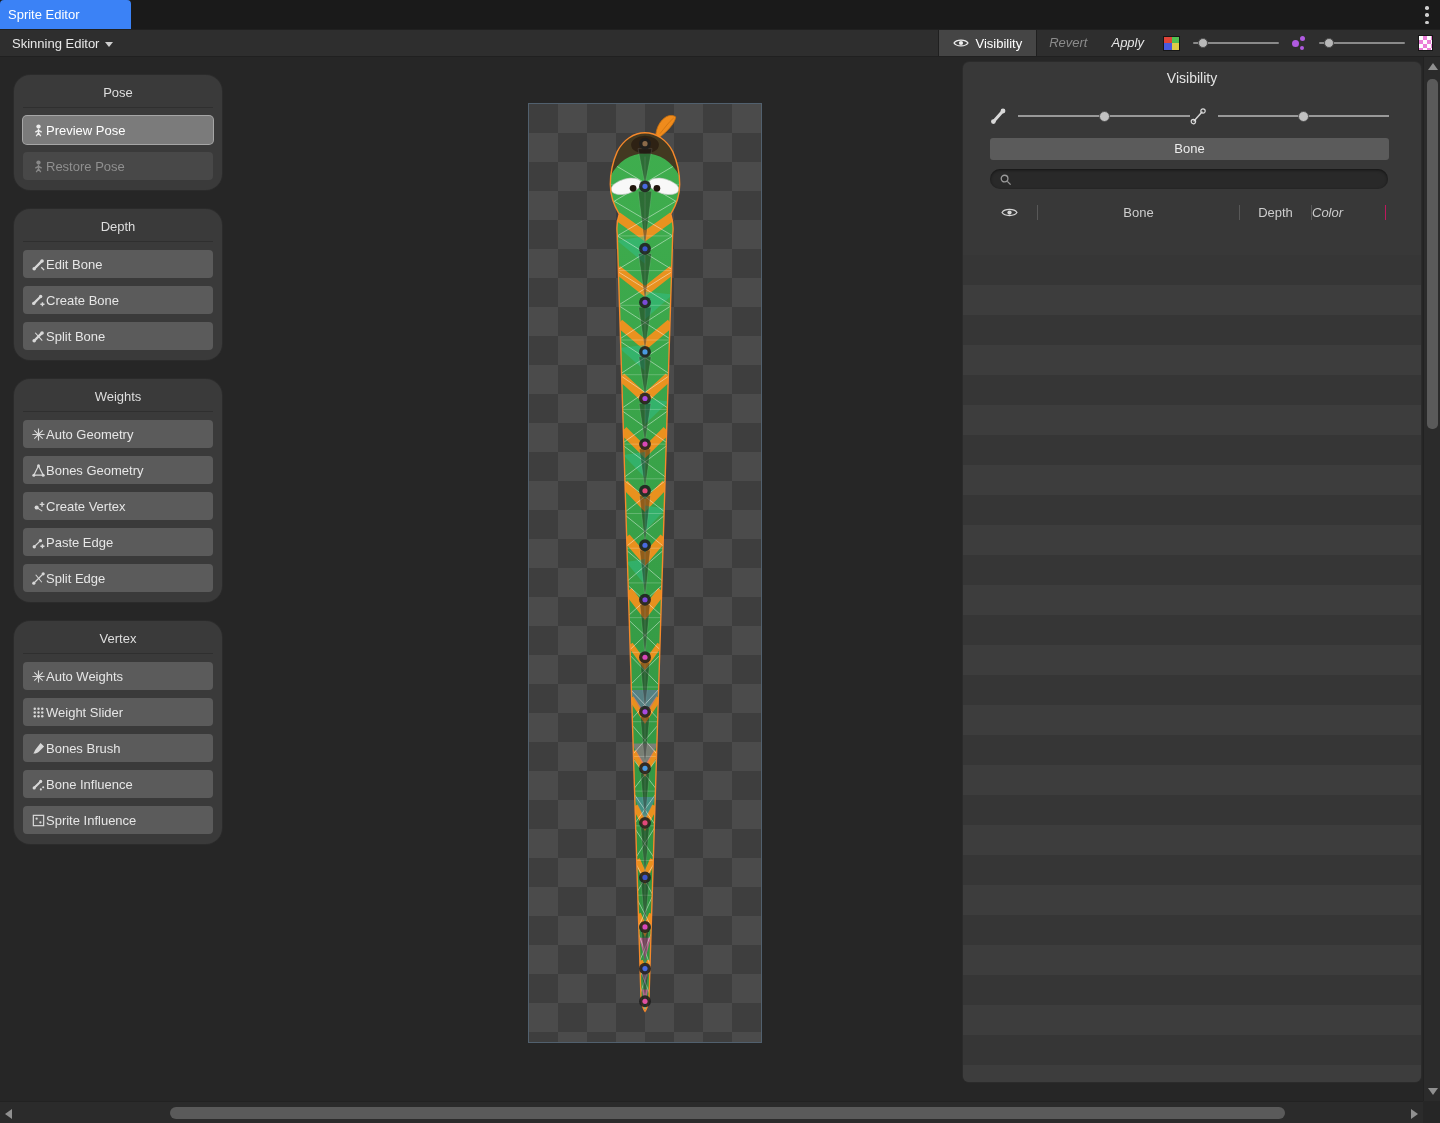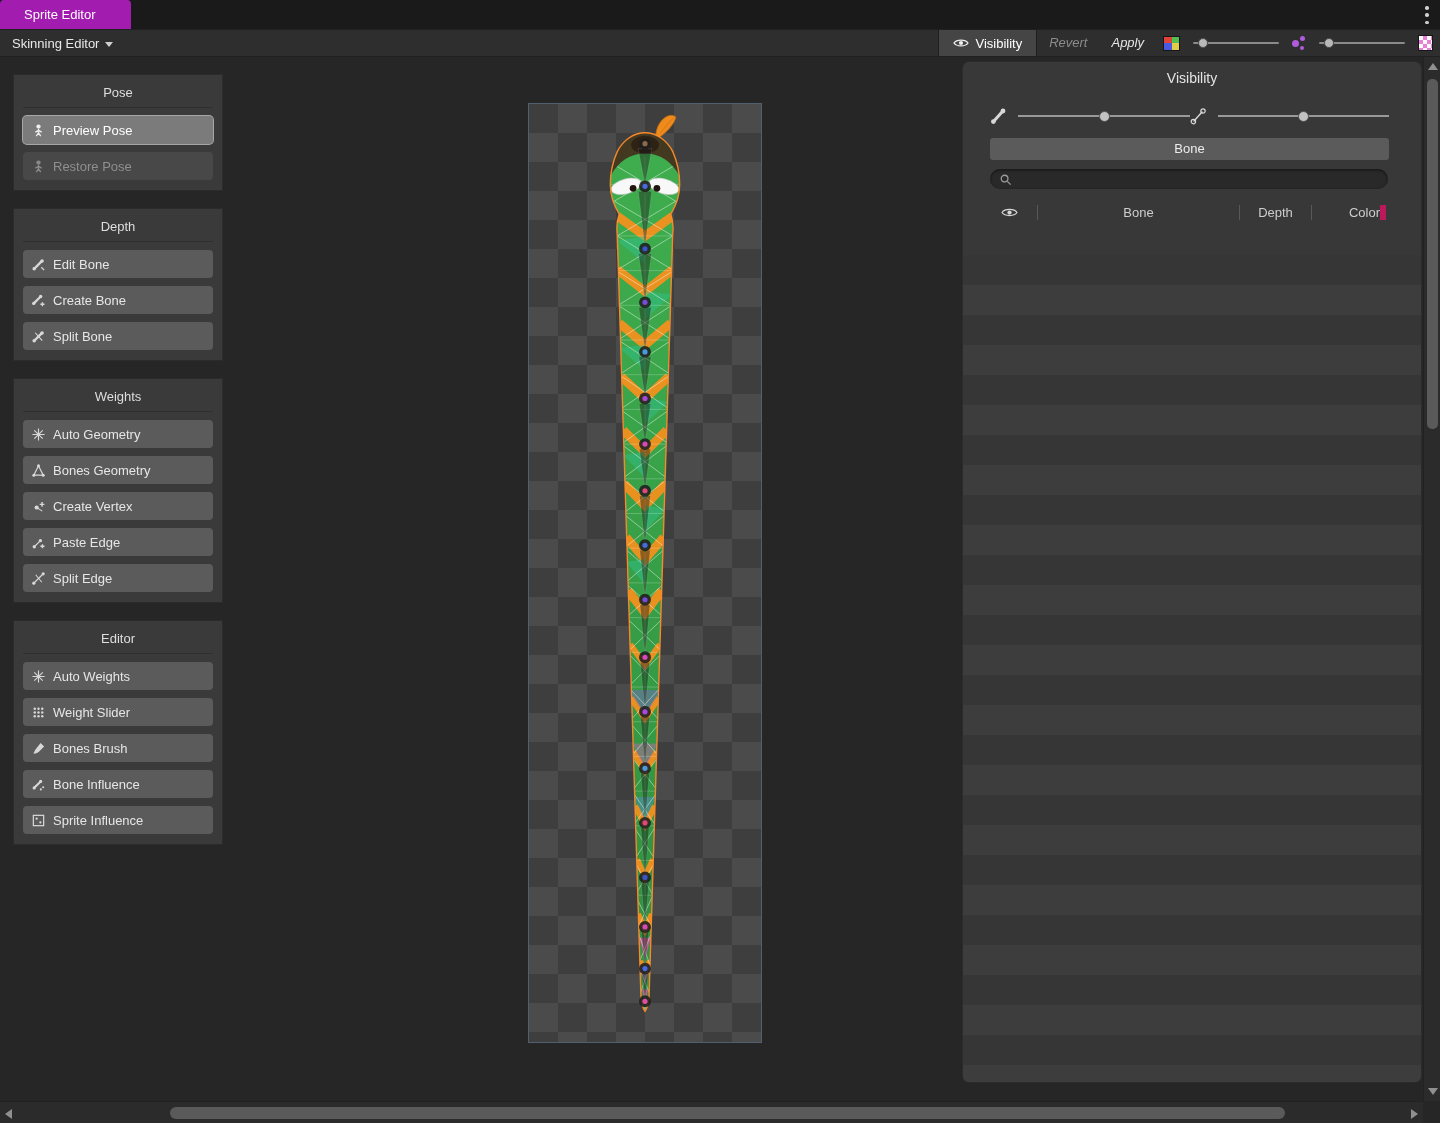--- a/index.html
+++ b/index.html
@@ -1,22 +1,22 @@
 <!DOCTYPE html>
 <html><head>
 <meta charset="utf-8">
 <style>
   html,body{margin:0;padding:0;background:#1a1a1a;}
   *{box-sizing:border-box;font-family:"Liberation Sans","DejaVu Sans",sans-serif;-webkit-font-smoothing:antialiased;}
   .root{position:relative;width:1440px;height:1123px;background:#262626;overflow:hidden;user-select:none;}
 
   
   .tabbar{position:absolute;top:0;left:0;right:0;height:29px;background:#1a1a1a;}
-  .tab{position:absolute;left:0;top:0;width:131px;height:29px;background:#a21caf;color:#fff;
-       font-size:13px;line-height:29px;padding-left:24px;border-radius:4px 4px 0 0;}
+  .tab{position:absolute;left:0;top:0;width:131px;height:29px;background:#3b82f6;color:#fff;
+       font-size:13px;line-height:29px;padding-left:8px;border-radius:4px 4px 0 0;}
   .kebab{position:absolute;right:10px;top:6px;width:6px;height:18px;display:flex;flex-direction:column;justify-content:space-between;align-items:center;cursor:pointer;}
   .kebab i{width:3.5px;height:3.5px;border-radius:50%;background:#cfcfcf;}
 
   
   .toolbar{position:absolute;top:29px;left:0;right:0;height:28px;background:#2e2e2e;border-top:1px solid #202020;border-bottom:1px solid #202020;}
   .mode-dd{position:absolute;left:6px;top:0;height:26px;display:flex;align-items:center;gap:6px;color:#e8e8e8;font-size:13px;padding:0 6px;cursor:pointer;}
   .caret{width:0;height:0;border-left:4px solid transparent;border-right:4px solid transparent;border-top:5px solid #cfcfcf;margin-top:2px;}
   .tb-right{position:absolute;right:0;top:0;height:26px;display:flex;align-items:center;}
   .tb-toggle{display:flex;align-items:center;gap:6px;height:26px;padding:0 14px;background:#454545;
              border-left:1px solid #1f1f1f;border-right:1px solid #1f1f1f;color:#fff;font-size:13px;cursor:pointer;}
@@ -34,23 +34,23 @@
   .particle i:nth-child(1){width:7px;height:7px;left:0;top:4px;}
   .particle i:nth-child(2){width:5px;height:5px;right:1px;top:0;}
   .particle i:nth-child(3){width:4px;height:4px;right:2px;bottom:0;}
   .pinkchecker{width:15px;height:16px;background:conic-gradient(#ea7fd8 0 90deg,#fdfdfd 0 180deg,#ea7fd8 0 270deg,#fdfdfd 0) 0 0/8px 8px;border:1px solid #161616;}
 
   
   .main{position:absolute;top:57px;left:0;right:0;bottom:22px;background:#262626;overflow:hidden;}
 
   
   .left-col{position:absolute;left:14px;top:18px;width:208px;}
-  .panel{background:#3a3a3a;border-radius:0;margin-bottom:19px;padding:5px 9px 10px;box-shadow:0 0 0 1px #2b2b2b;}
+  .panel{background:#3a3a3a;border-radius:16px;margin-bottom:19px;padding:5px 9px 10px;box-shadow:0 0 0 1px #2b2b2b;}
   .panel-title{text-align:center;color:#dedede;font-size:13px;padding:5px 0 7px;border-bottom:1px solid #2f2f2f;}
-  .pbtn{display:flex;align-items:center;gap:7px;height:28px;background:#5b5b5b;border-radius:4px;margin-top:8px;
+  .pbtn{display:flex;align-items:center;height:28px;background:#5b5b5b;border-radius:4px;margin-top:8px;
         padding:0 8px;color:#e6e6e6;font-size:13px;cursor:pointer;}
   .pbtn svg{flex:0 0 auto;}
   .pbtn.active{background:#7b7b7b;box-shadow:0 0 0 1px #a6a6a6;color:#fff;}
   .pbtn.disabled{background:#484848;color:#8f8f8f;cursor:default;}
   .pbtn.disabled svg{opacity:.45;}
 
   
   .sprite-box{position:absolute;left:528px;top:46px;width:234px;height:940px;border:1px solid #51606e;
     background:conic-gradient(#4b4b4b 0 90deg,#3e3e3e 0 180deg,#4b4b4b 0 270deg,#3e3e3e 0) 0 0/58px 58px;}
   .sprite-box svg{position:absolute;left:0;top:0;width:100%;height:100%;}
@@ -65,21 +65,21 @@
   .vslider .thumb{position:absolute;top:1.5px;width:11px;height:11px;border-radius:50%;background:#c2c2c2;border:1px solid #4d4d4d;}
   .vis-tab{position:absolute;top:76px;left:27px;right:32px;height:22px;background:#5b5b5b;border-radius:3px;
            text-align:center;line-height:22px;color:#ececec;font-size:13px;cursor:pointer;}
   .vis-search{position:absolute;top:107px;left:27px;right:33px;height:20px;background:#292929;border-radius:10px;
               display:flex;align-items:center;padding:0 9px;box-shadow:inset 0 1px 3px rgba(0,0,0,.55);}
   .vis-search input{flex:1;background:transparent;border:0;outline:0;color:#ddd;font-size:12px;height:100%;}
   .vis-header{position:absolute;top:139px;left:0;right:0;height:22px;display:flex;align-items:center;color:#cdcdcd;font-size:13px;}
   .col-eye{width:75px;display:flex;align-items:center;padding-left:38px;height:15px;border-right:1px solid #585858;}
   .col-bone{width:202px;text-align:center;height:15px;line-height:15px;border-right:1px solid #585858;}
   .col-depth{width:72px;text-align:center;height:15px;line-height:15px;border-right:1px solid #585858;}
-  .col-color{width:74px;text-align:right;height:15px;line-height:15px;border-right:6px solid #be185d;}
+  .col-color{width:74px;text-align:left;height:15px;line-height:15px;border-right:1px solid #be185d;font-style:italic;}
   .vis-row{position:absolute;top:163px;left:0;right:0;height:30px;background:#424242;display:flex;align-items:center;font-size:13px;color:#f0f0f0;}
   .rc-eye{width:75px;display:flex;align-items:center;padding-left:38px;}
   .rc-bone{width:202px;display:flex;align-items:center;gap:4px;padding-left:10px;}
   .expander{width:0;height:0;border-top:5px solid transparent;border-bottom:5px solid transparent;border-left:7px solid #9a9a9a;cursor:pointer;}
   .rc-depth{width:72px;display:flex;justify-content:center;}
   .rc-depth input{width:62px;height:18px;background:#2a2a2a;border:1px solid #1e1e1e;border-radius:2px;color:#eee;font-size:12px;padding:0 5px;outline:none;}
   .rc-color{width:96px;display:flex;align-items:center;gap:9px;padding-left:10px;}
   .swatch{width:28px;height:13px;border:1px solid #141414;cursor:pointer;}
   .stripes{position:absolute;top:193px;left:0;right:0;bottom:0;border-radius:0 0 6px 6px;
            background:repeating-linear-gradient(180deg,#363636 0 30px,#3d3d3d 30px 60px);}
@@ -272,21 +272,21 @@
                 <circle cx="13" cy="3" r="1.7" fill="#d8d8d8"></circle>
                 <path d="M4 12 L12 4" stroke="#d8d8d8" stroke-width="1.3"></path>
                 <path d="M5 4 L11.5 12" stroke="#d8d8d8" stroke-width="1.1"></path>
               </svg>
             </span>
           <span>Split Edge</span>
         </div>
       </div>
 
       <div class="panel">
-        <div class="panel-title">Editor</div>
+        <div class="panel-title">Vertex</div>
         <div class="pbtn">
           <span class="ico">
               <svg width="15" height="15" viewBox="0 0 16 16">
                 <path d="M8 1.5 V14.5 M1.5 8 H14.5 M3.5 3.5 L12.5 12.5 M12.5 3.5 L3.5 12.5" stroke="#d8d8d8" stroke-width="1.2"></path>
               </svg>
             </span>
           <span>Auto Weights</span>
         </div>
         <div class="pbtn">
           <span class="ico">

